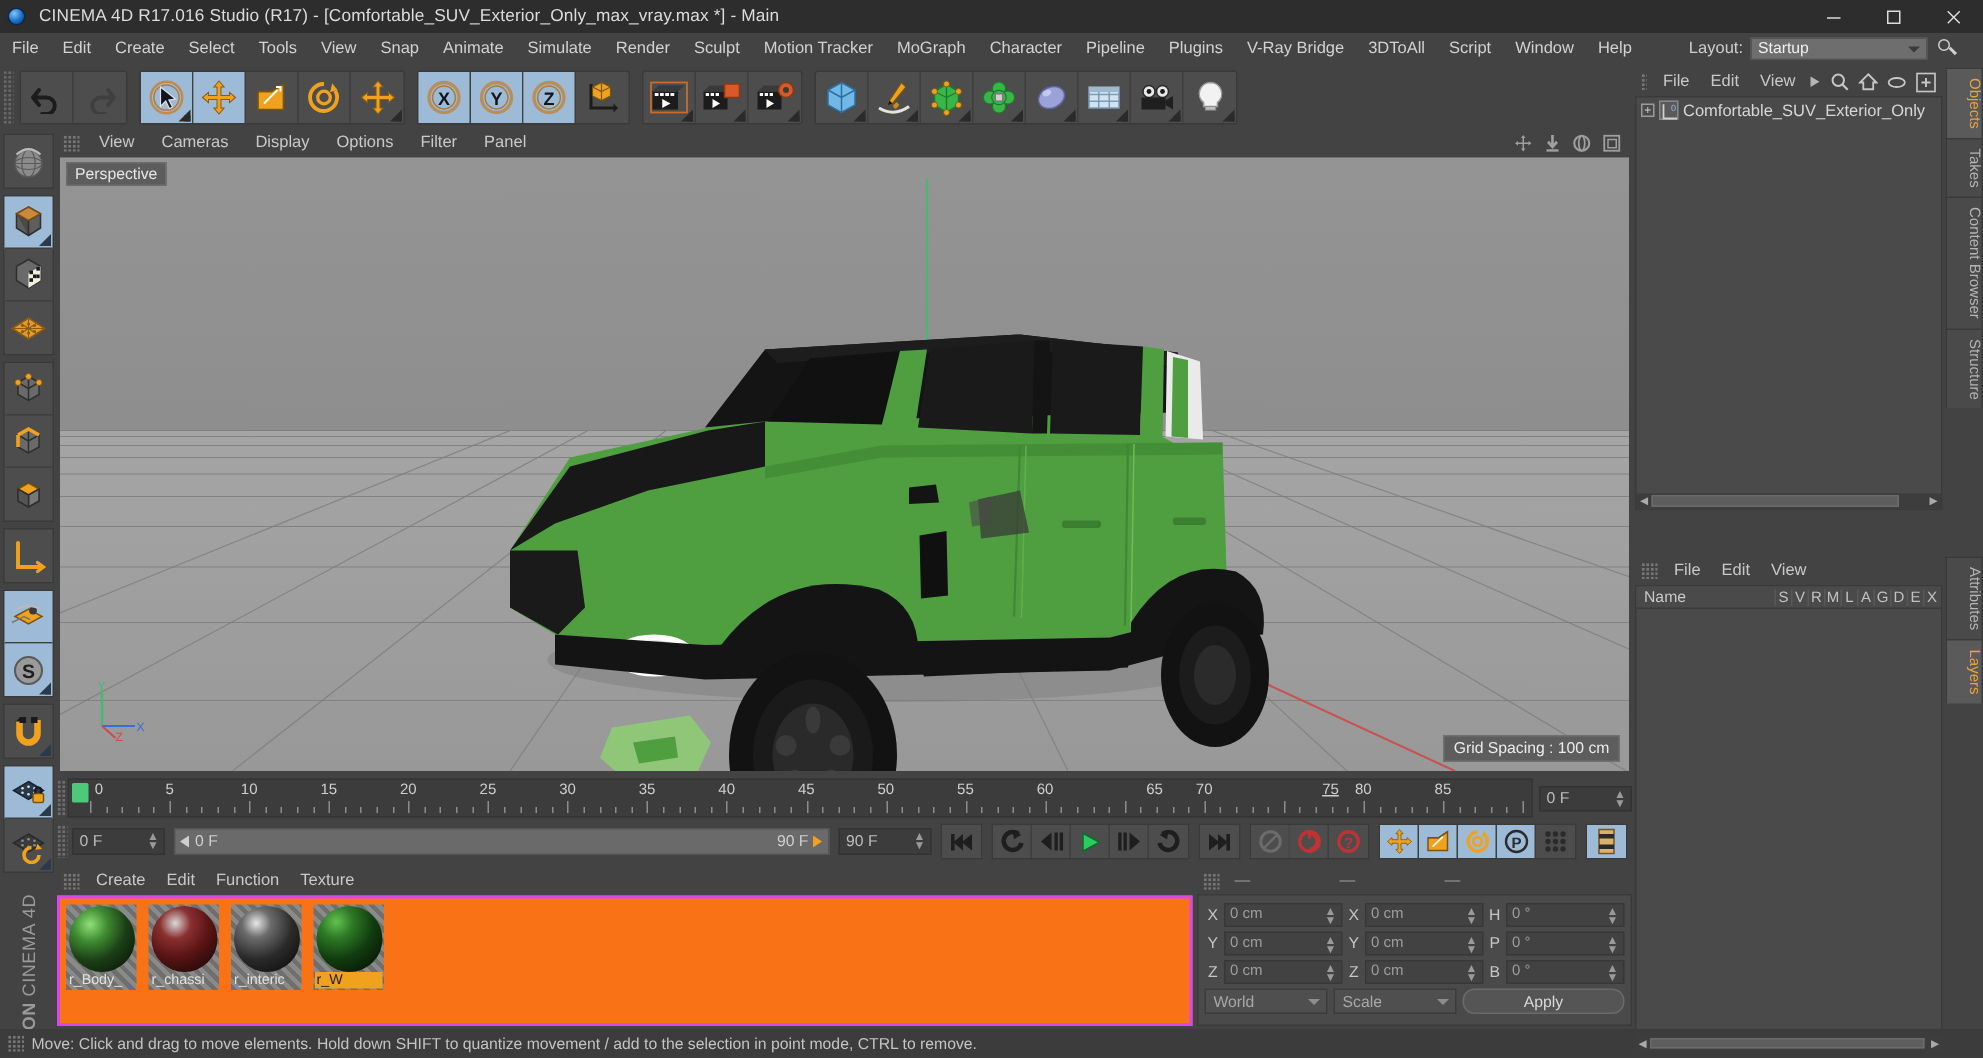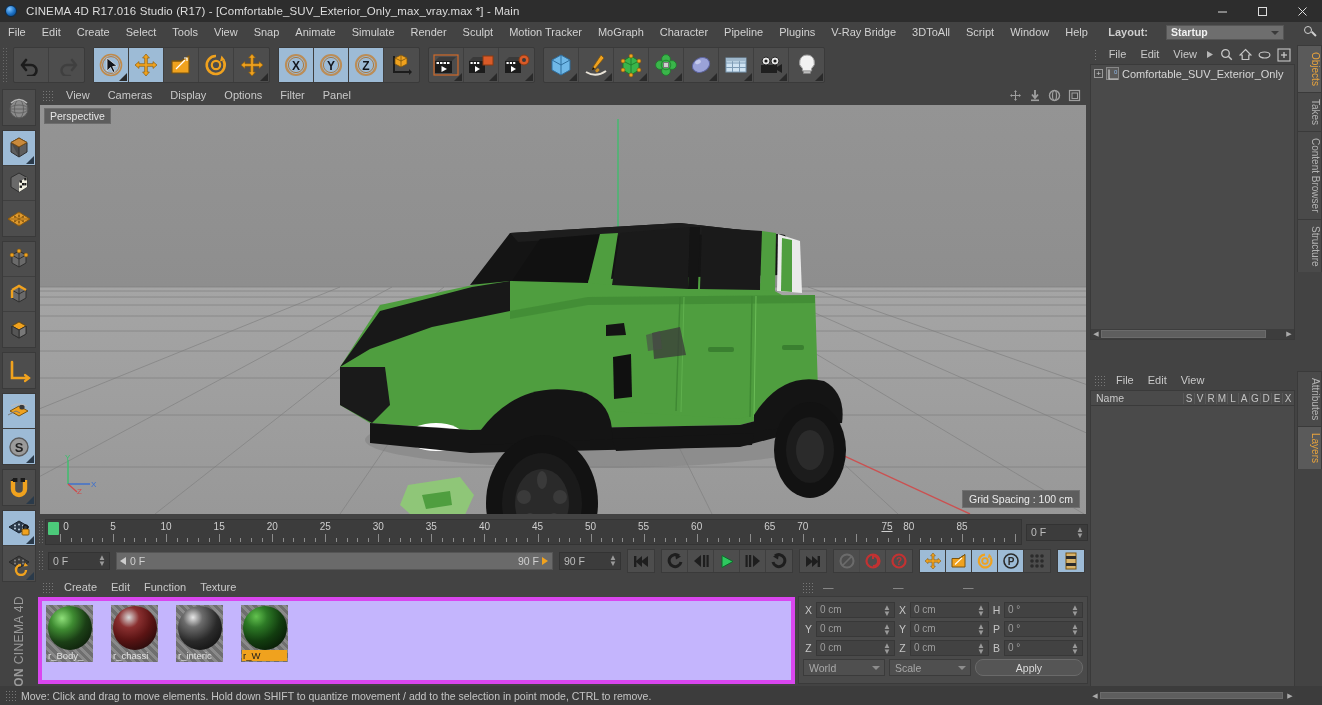--- a/index.html
+++ b/index.html
@@ -30,21 +30,21 @@
     width:40px; height:22px; display:flex; align-items:center; justify-content:center;
     color:#d8d8d8; font-size:12px;
   }
 
   
   .menubar {
     position:absolute; left:0; top:22px; width:1322px; height:20px;
     background:#434343; display:flex; align-items:center;
   }
   .menu-item { padding:0 8px; height:20px; line-height:20px; font-size:11px; color:#d2d2d2; white-space:nowrap; }
-  .layout-zone { margin-left:auto; display:flex; align-items:center; gap:18px; padding-right:4px;font-weight:bold; }
+  .layout-zone { margin-left:auto; display:flex; align-items:center; gap:5px; padding-right:16px; }
   .layout-label { font-size:11px; color:#cfcfcf; }
   .layout-select {
     width:118px; height:15px; background:#6e6e6e; border:1px solid #555;
     display:flex; align-items:center; padding:0 4px; color:#f0f0f0; font-size:10.5px;
     position:relative;
   }
   .layout-select .arrow {
     position:absolute; right:4px; top:5px;
     width:0;height:0;border-left:4px solid transparent;border-right:4px solid transparent;border-top:4px solid #3a3a3a;
   }
@@ -161,21 +161,21 @@
   .pr-range .lbl { display:flex; align-items:center; gap:3px; }
   .pbgroup { display:flex; background:#4d4d4d; border:1px solid #3a3a3a; height:24px; margin:0 3px; }
   .pbtn { width:26px;height:22px;display:flex;align-items:center;justify-content:center;border-right:1px solid #3f3f3f;position:relative; }
   .pbtn:last-child{border-right:none;}
   .pbtn.active { background:#9dbbd6; }
   .pbtn.dis { opacity:.4; }
 
   
   .matmgr { position:absolute; left:38px; top:578px; width:757px; height:106px; background:#434343; }
   .mm-head { height:19px; display:flex; align-items:center; }
-  .mm-body { position:absolute; left:0; top:19px; width:757px; height:87px; background:#c4b5fd; border:4px solid #d946ef; display:flex; gap:18px; padding:4px; align-items:flex-start; }
+  .mm-body { position:absolute; left:0; top:19px; width:757px; height:87px; background:#f97316; border:2px solid #d946ef; display:flex; gap:8px; padding:4px; align-items:flex-start; }
   .mat {
     width:47px; display:flex; flex-direction:column; align-items:center;
     background:repeating-linear-gradient(45deg,#6f6f6f 0 3px,#8a8a8a 3px 6px);
     padding:1px;
   }
   .mat .ball { width:44px;height:44px;border-radius:50%; }
   .mat .nm { width:45px; font-size:9.5px; color:#e2e2e2; text-align:left; white-space:nowrap; overflow:hidden; padding-left:1px; }
   .mat.sel .nm { background:#f0a21e; color:#1c1c1c; }
 
   

